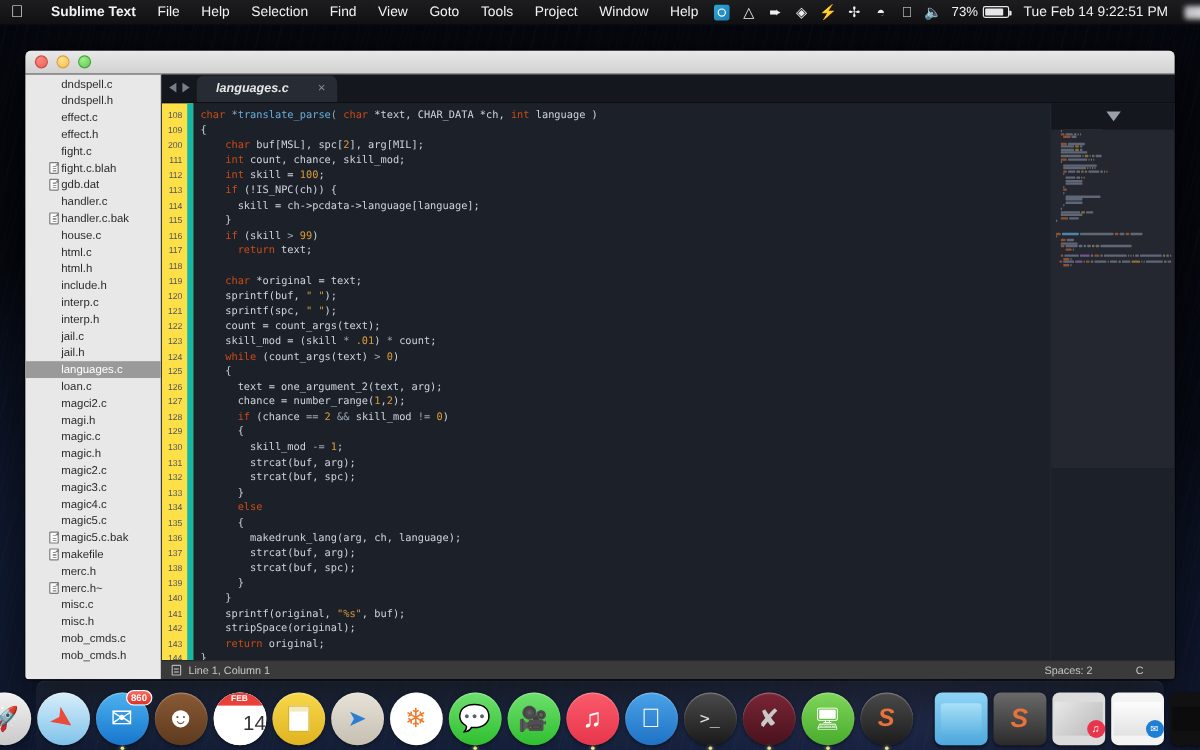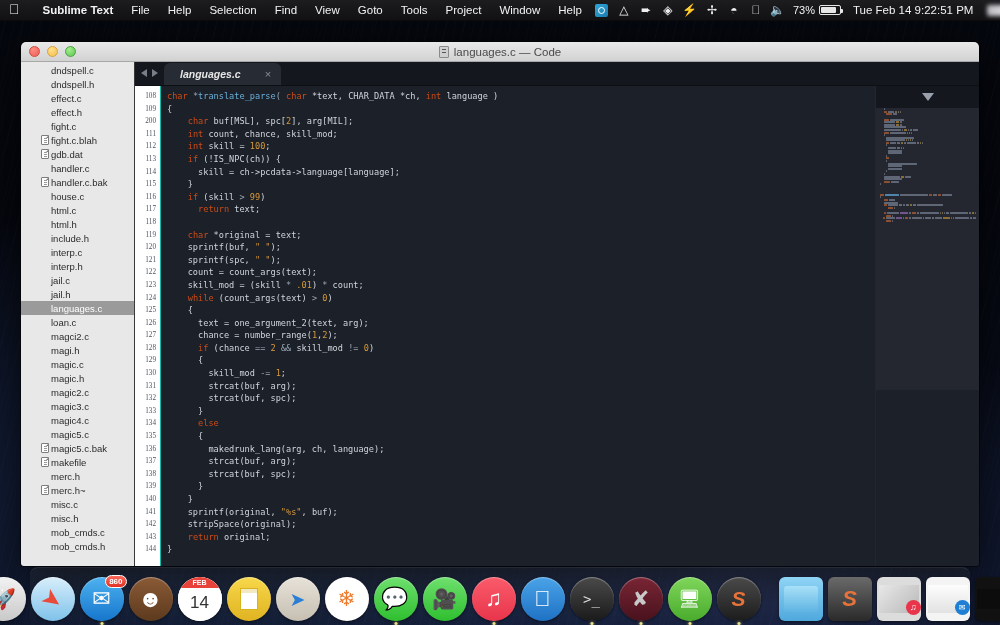--- a/index.html
+++ b/index.html
@@ -142,24 +142,24 @@
   .tab {
     height: 22px; display: flex; align-items: center; gap: 24px;
     padding: 0 10px 0 16px; background: #272b33;
     border-radius: 6px 6px 0 0; font-size: 10.5px;
     color: #e6e6e6; font-style: italic; font-weight: bold;
   }
   .tab-close { font-style: normal; font-weight: normal; color: #8b8f98; font-size: 11px; }
 
   .code-area { flex: 1; display: flex; min-height: 0; background: #1c2028; position: relative; overflow: hidden; }
   .gutter {
-    width: 26px; flex: 0 0 26px; background: #ffffff; text-align: right;
+    width: 26px; flex: 0 0 26px; background: #fde047; text-align: right;
     padding: 4px 4px 0 0; color: #4c5462;
-    font-family: Liberation Serif, serif; font-size: 7.2px; line-height: 12.6px;
-    border-right: 1px solid #14b8a6;
+    font-family: Liberation Sans, sans-serif; font-size: 7.2px; line-height: 12.6px;
+    border-right: 5px solid #14b8a6;
   }
   .code-lines {
     flex: 1; padding: 4px 0 0 6px; overflow: hidden;
     font-family: "DejaVu Sans Mono", monospace; font-size: 8.6px; line-height: 12.6px;
     color: #cfd4dd; white-space: pre;
   }
   .minimap {
     width: 104px; flex: 0 0 104px; background: #1c2028;
     padding: 4px 3px 0 4px; overflow: hidden; position: relative;
     border-left: 1px solid #22262f;
@@ -270,24 +270,20 @@
 
   </div>
 </div>
 
 <div class="window">
   <div class="titlebar">
     <div class="traffic">
       <span class="tl red"></span>
       <span class="tl yellow"></span>
       <span class="tl green"></span>
-    </div>
-    <div class="win-title">
-      <span class="doc-icon"></span>
-      <span>languages.c — Code</span>
     </div>
   </div>
 
   <div class="win-body">
 
     <div class="sidebar" id="sidebar">
         <div class="file-row">
           <span>dndspell.c</span>
         </div>
         <div class="file-row">
@@ -740,20 +736,28 @@
               <span class="mm-seg" style="width: 2.55px; background: rgb(90, 97, 112);"></span>
             </div>
             <div class="mm-line">
               <span style="width: 5.1px; height: 2px;"></span>
               <span class="mm-seg" style="width: 5.1px; background: rgb(138, 74, 42);"></span>
               <span class="mm-seg" style="width: 1px; background: rgb(90, 97, 112);"></span>
             </div>
           </div>
       </div>
 
+      <div class="statusbar">
+        <span class="sb-icon"></span>
+        <span>Line 1, Column 1</span>
+        <span class="sb-right">
+          <span class="sb-cell">Spaces: 2</span>
+          <span class="sb-cell">C</span>
+        </span>
+      </div>
     </div>
   </div>
 </div>
 
 <div class="dock" id="dock">
     <div class="dock-item">
       <div class="dock-icon" style="background: linear-gradient(rgb(242, 242, 242), rgb(201, 201, 201));">
         <span style="font-size:20px;color:#777;">🚀</span>
       </div>
     </div>
@@ -771,21 +775,21 @@
     </div>
     <div class="dock-item">
       <div class="dock-icon" style="background: linear-gradient(rgb(138, 90, 53), rgb(93, 58, 30));">
         <span style="font-size:24px;color:#fff;">☻</span>
       </div>
     </div>
     <div class="dock-item">
       <div class="dock-icon" style="background: rgb(255, 255, 255);">
         <div style="width:100%;height:100%;background:#fff;display:flex;flex-direction:column;">
           <div style="height:11px;background:#e8413a;color:#fff;font-size:7px;font-weight:bold;text-align:center;line-height:11px;">FEB</div>
-          <div style="flex:1;color:#333;font-size:17px;text-align:center;line-height:30px;">14</div>
+          <div style="flex:1;color:#333;font-size:17px;text-align:right;line-height:30px;">14</div>
         </div>
       </div>
     </div>
     <div class="dock-item">
       <div class="dock-icon" style="background: linear-gradient(rgb(247, 216, 75), rgb(224, 179, 33));">
         <div style="width:18px;height:22px;background:#fff;border:1px solid #d8b21f;">
           <div style="height:4px;background:#f2e9c0;"></div>
         </div>
       </div>
     </div>

